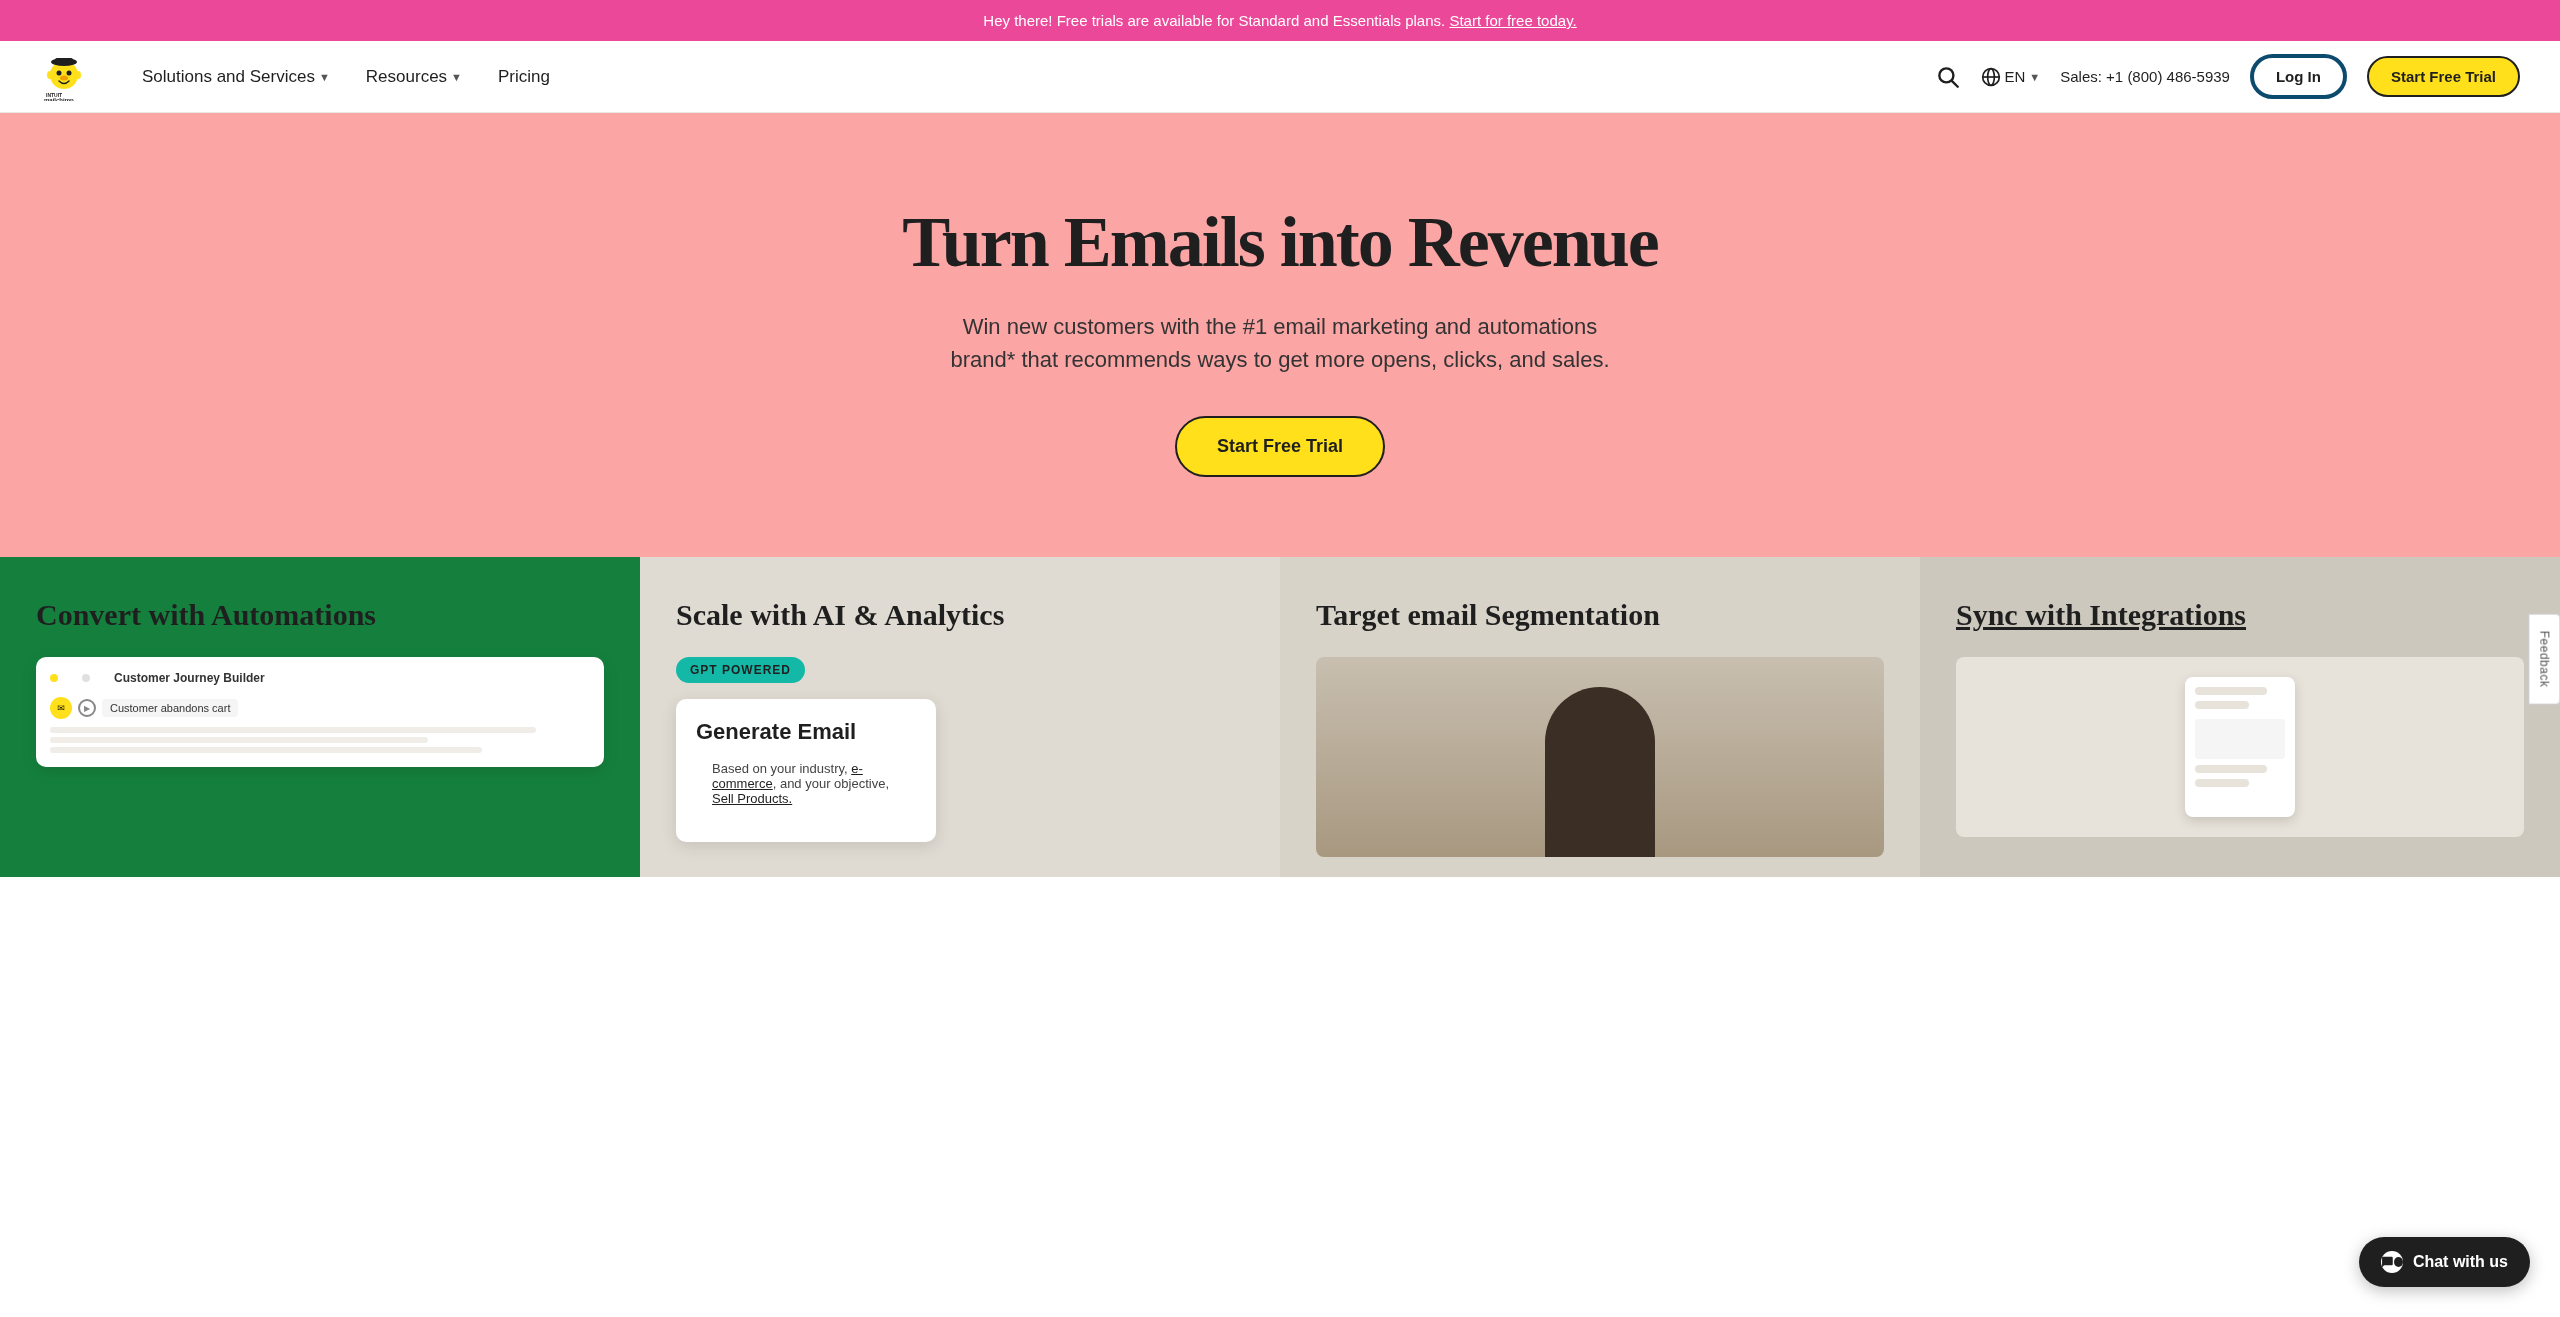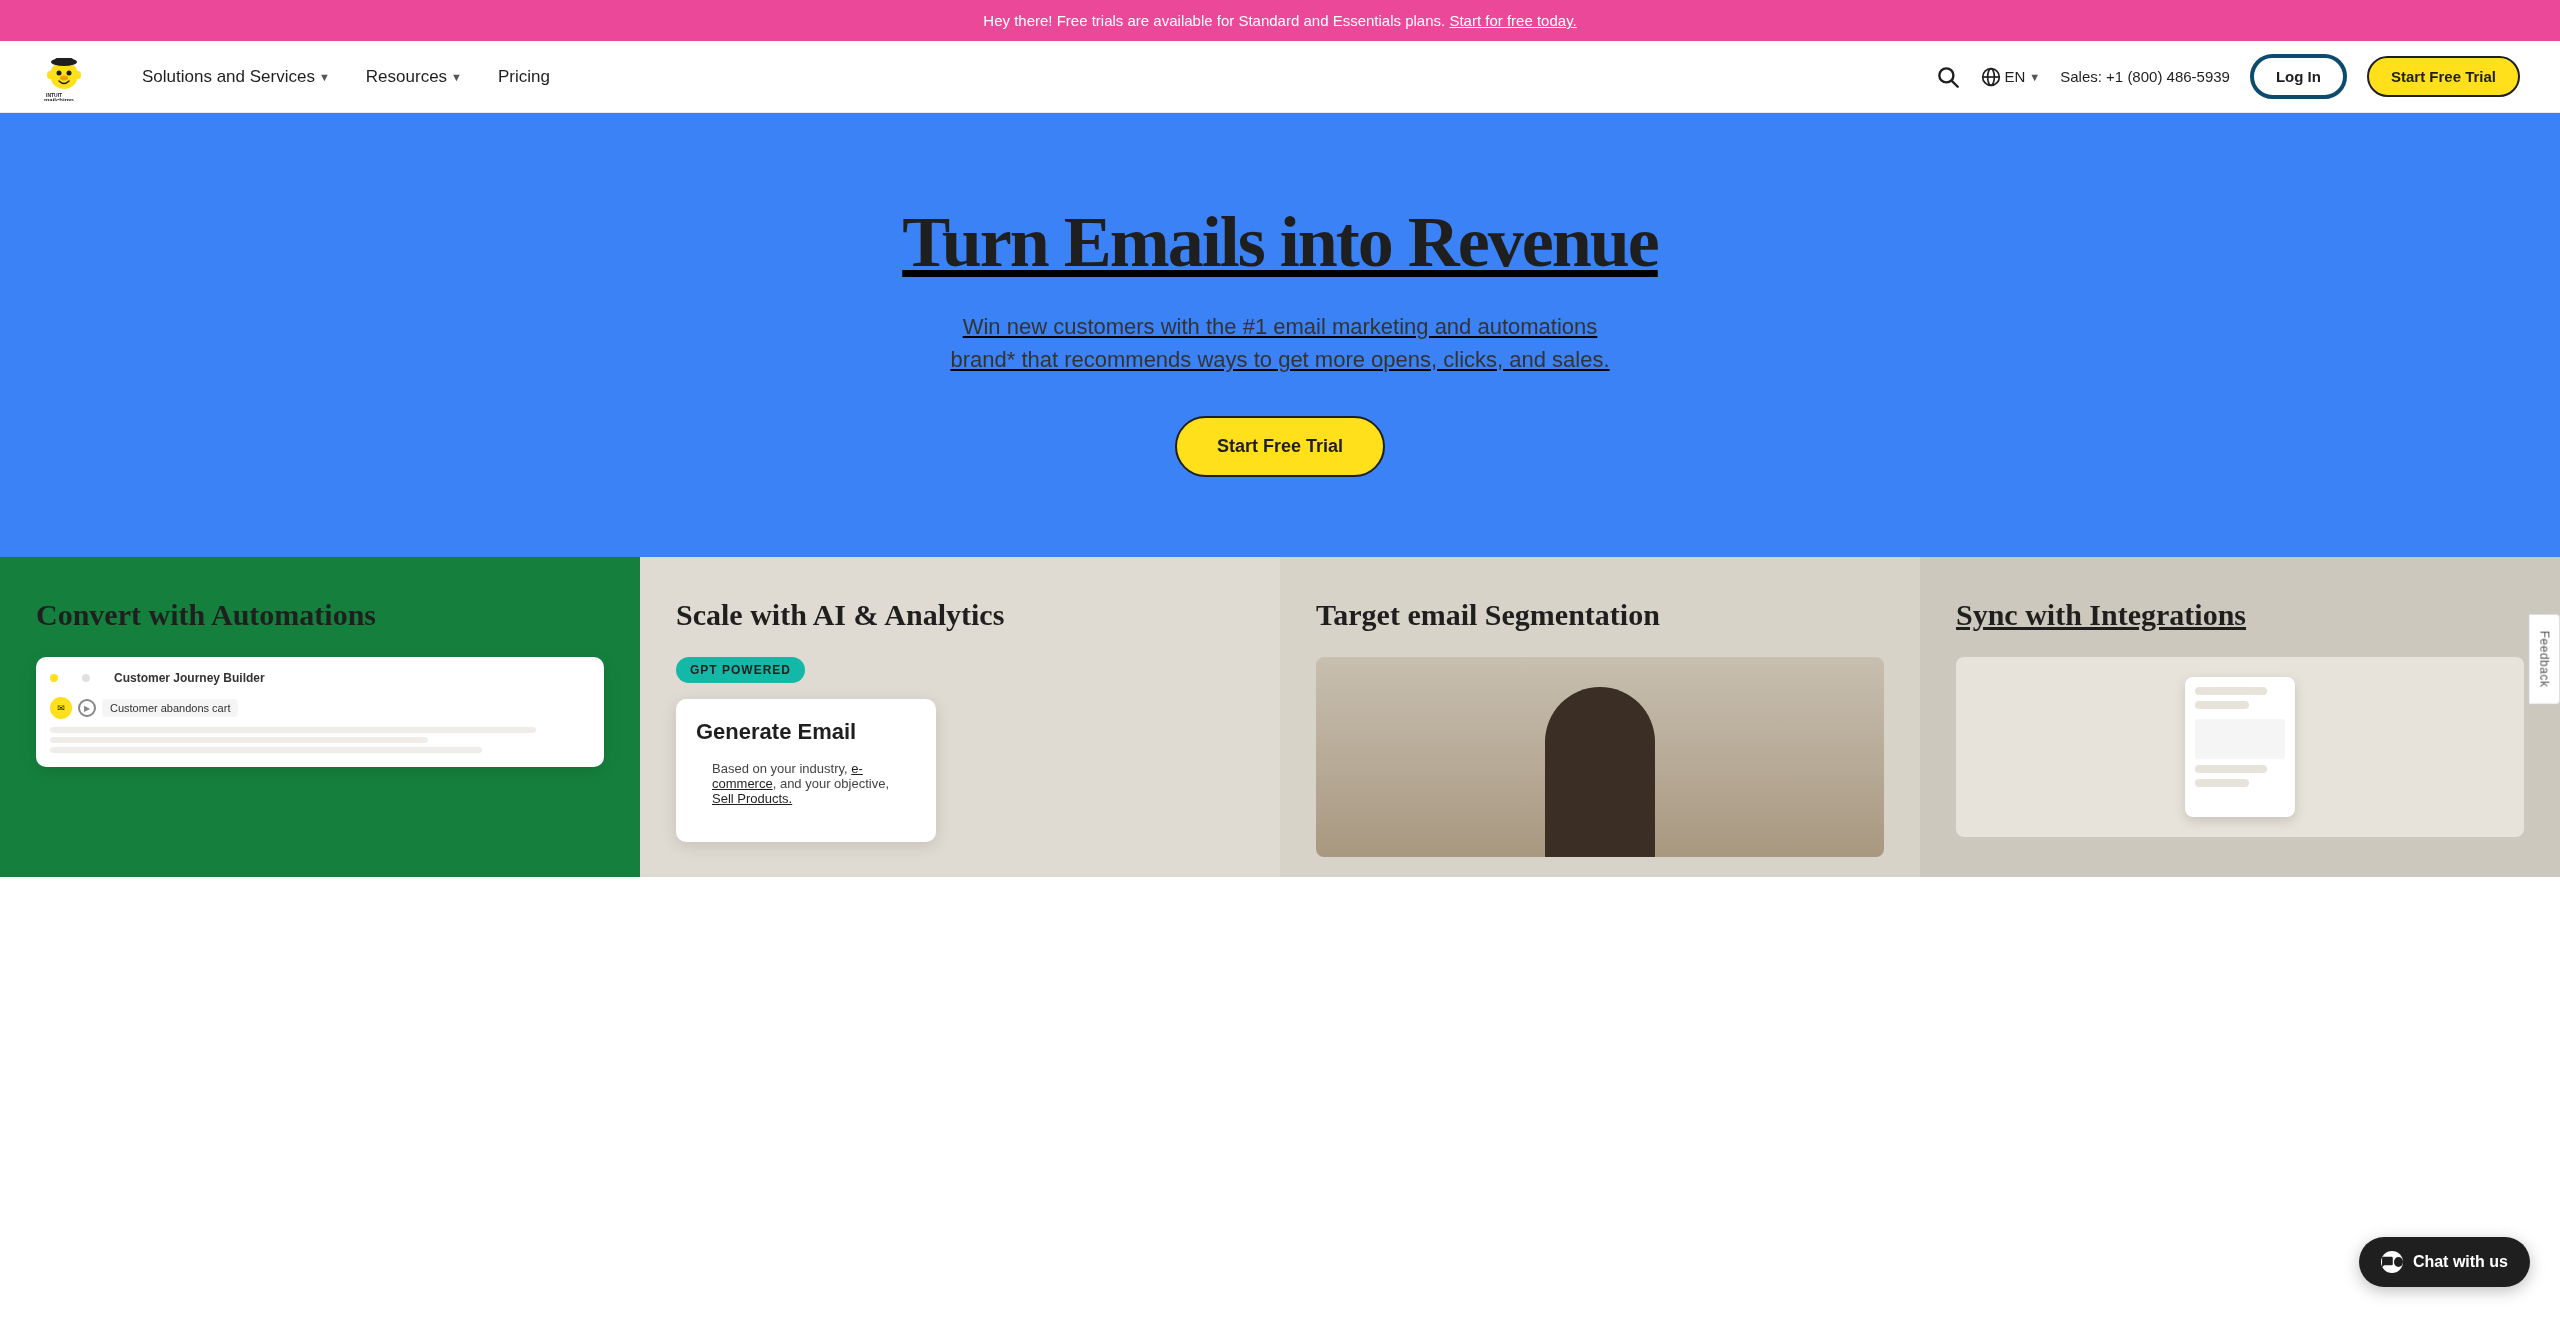--- a/index.html
+++ b/index.html
@@ -109,24 +109,23 @@
       background: #ffe01b;
       font-size: 15px;
       font-weight: 700;
       cursor: pointer;
       color: #1f1f1f;
       white-space: nowrap;
     }
 
     
     .hero {
-      background: #3b82f6;
+      background: #fca5a5;
       padding: 90px 20px 80px;
       text-align: center;
-      text-decoration: underline;
     }
     .hero h1 {
       font-size: 72px;
       font-weight: 800;
       color: #1f1f1f;
       line-height: 1.1;
       letter-spacing: -2px;
       margin-bottom: 28px;
       font-family: Georgia, 'Times New Roman', serif;
     }

